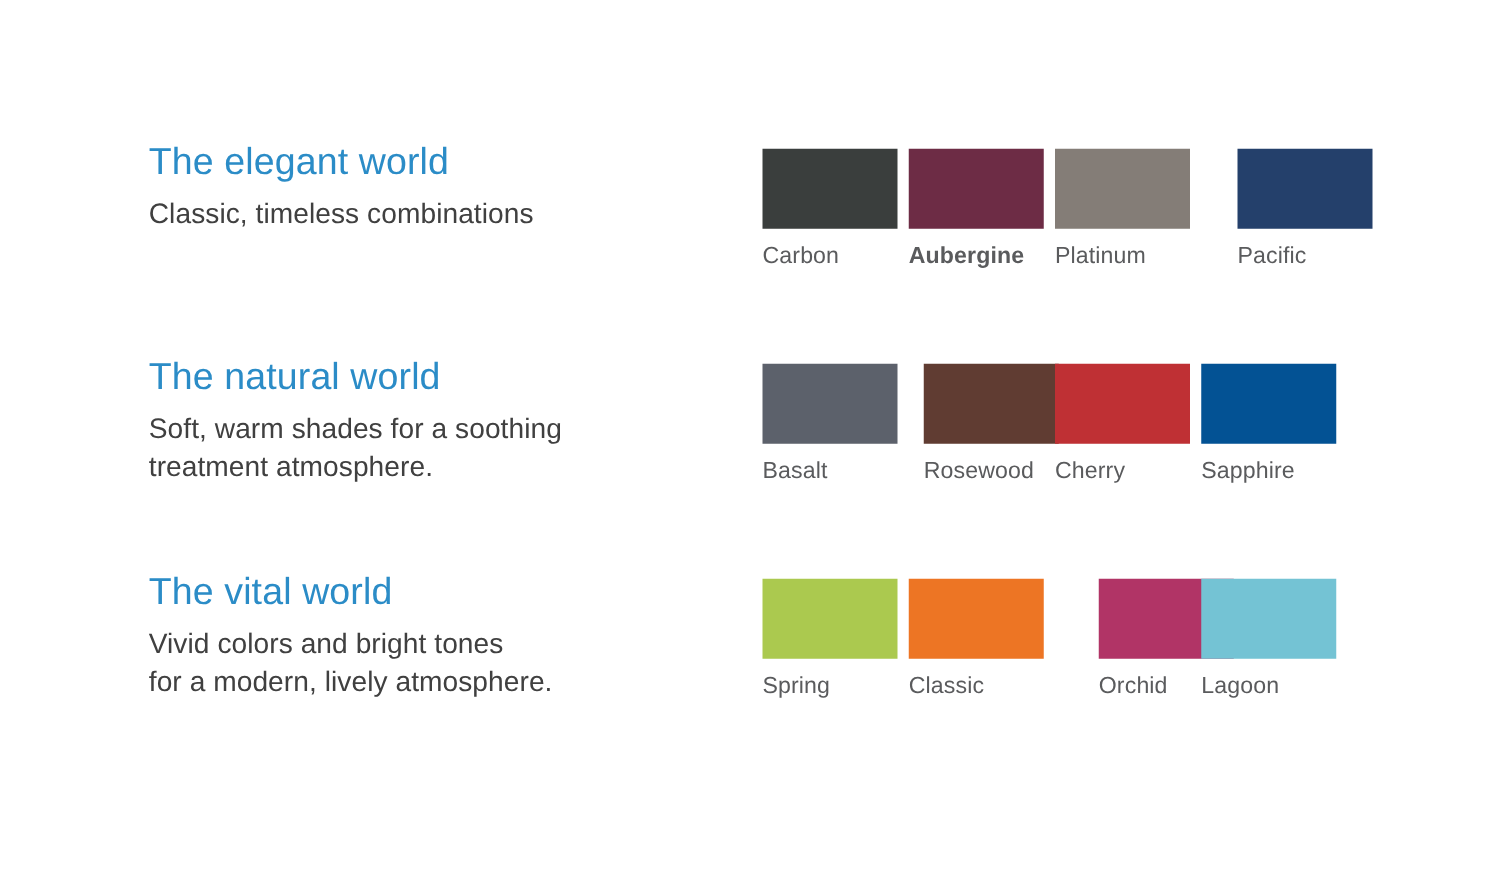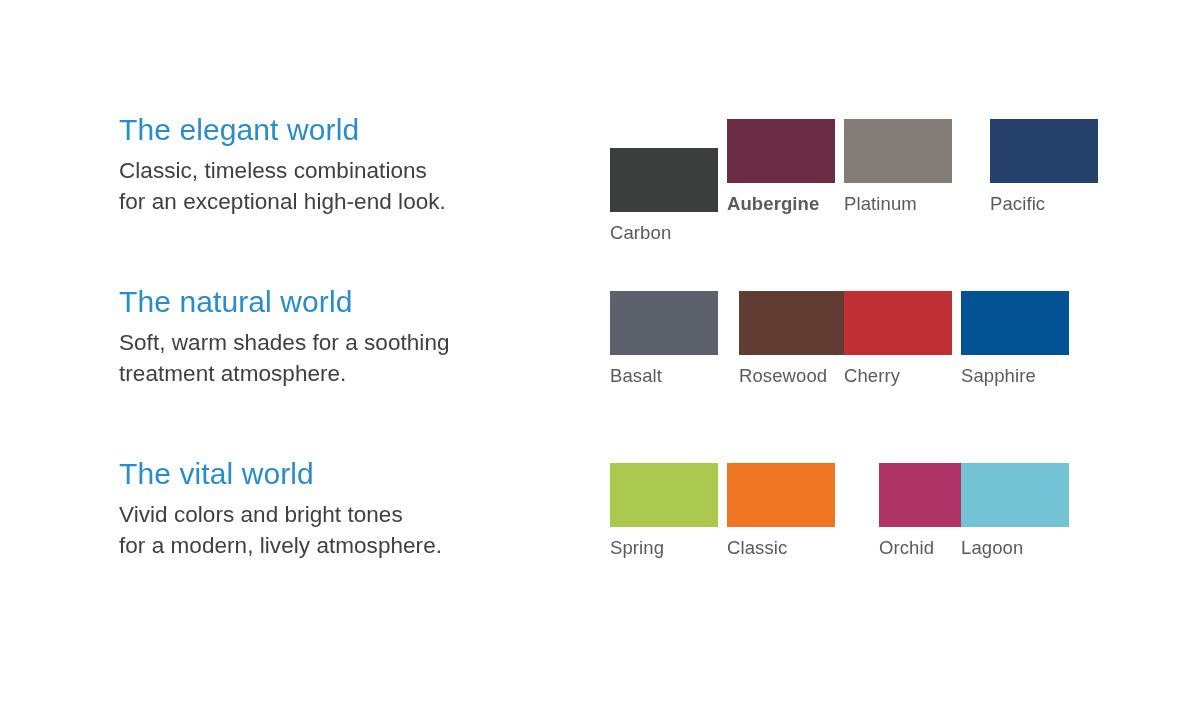--- a/index.html
+++ b/index.html
@@ -99,25 +99,24 @@
 </head>
 <body>
 
 <div class="slide">
 
   <div class="section section-1">
     <div class="text-col">
       <h2 class="heading">The elegant world</h2>
       <p class="body-text">
         <span class="line">Classic, timeless combinations</span>
-        <span class="line">for an exceptional high-end look.</span>
       </p>
     </div>
     <div class="swatch-col">
-      <div class="swatch" style="left:0px;margin-top:29px;">
+      <div class="swatch" style="left:0px;">
         <span class="swatch-chip" style="background-color: rgb(58, 62, 61);"></span>
         <span class="swatch-label">Carbon</span>
       </div>
       <div class="swatch" style="left:117px;font-weight:bold;">
         <span class="swatch-chip" style="background-color: rgb(109, 44, 69);"></span>
         <span class="swatch-label">Aubergine</span>
       </div>
       <div class="swatch" style="left:234px;">
         <span class="swatch-chip" style="background-color: rgb(132, 125, 119);"></span>
         <span class="swatch-label">Platinum</span>

